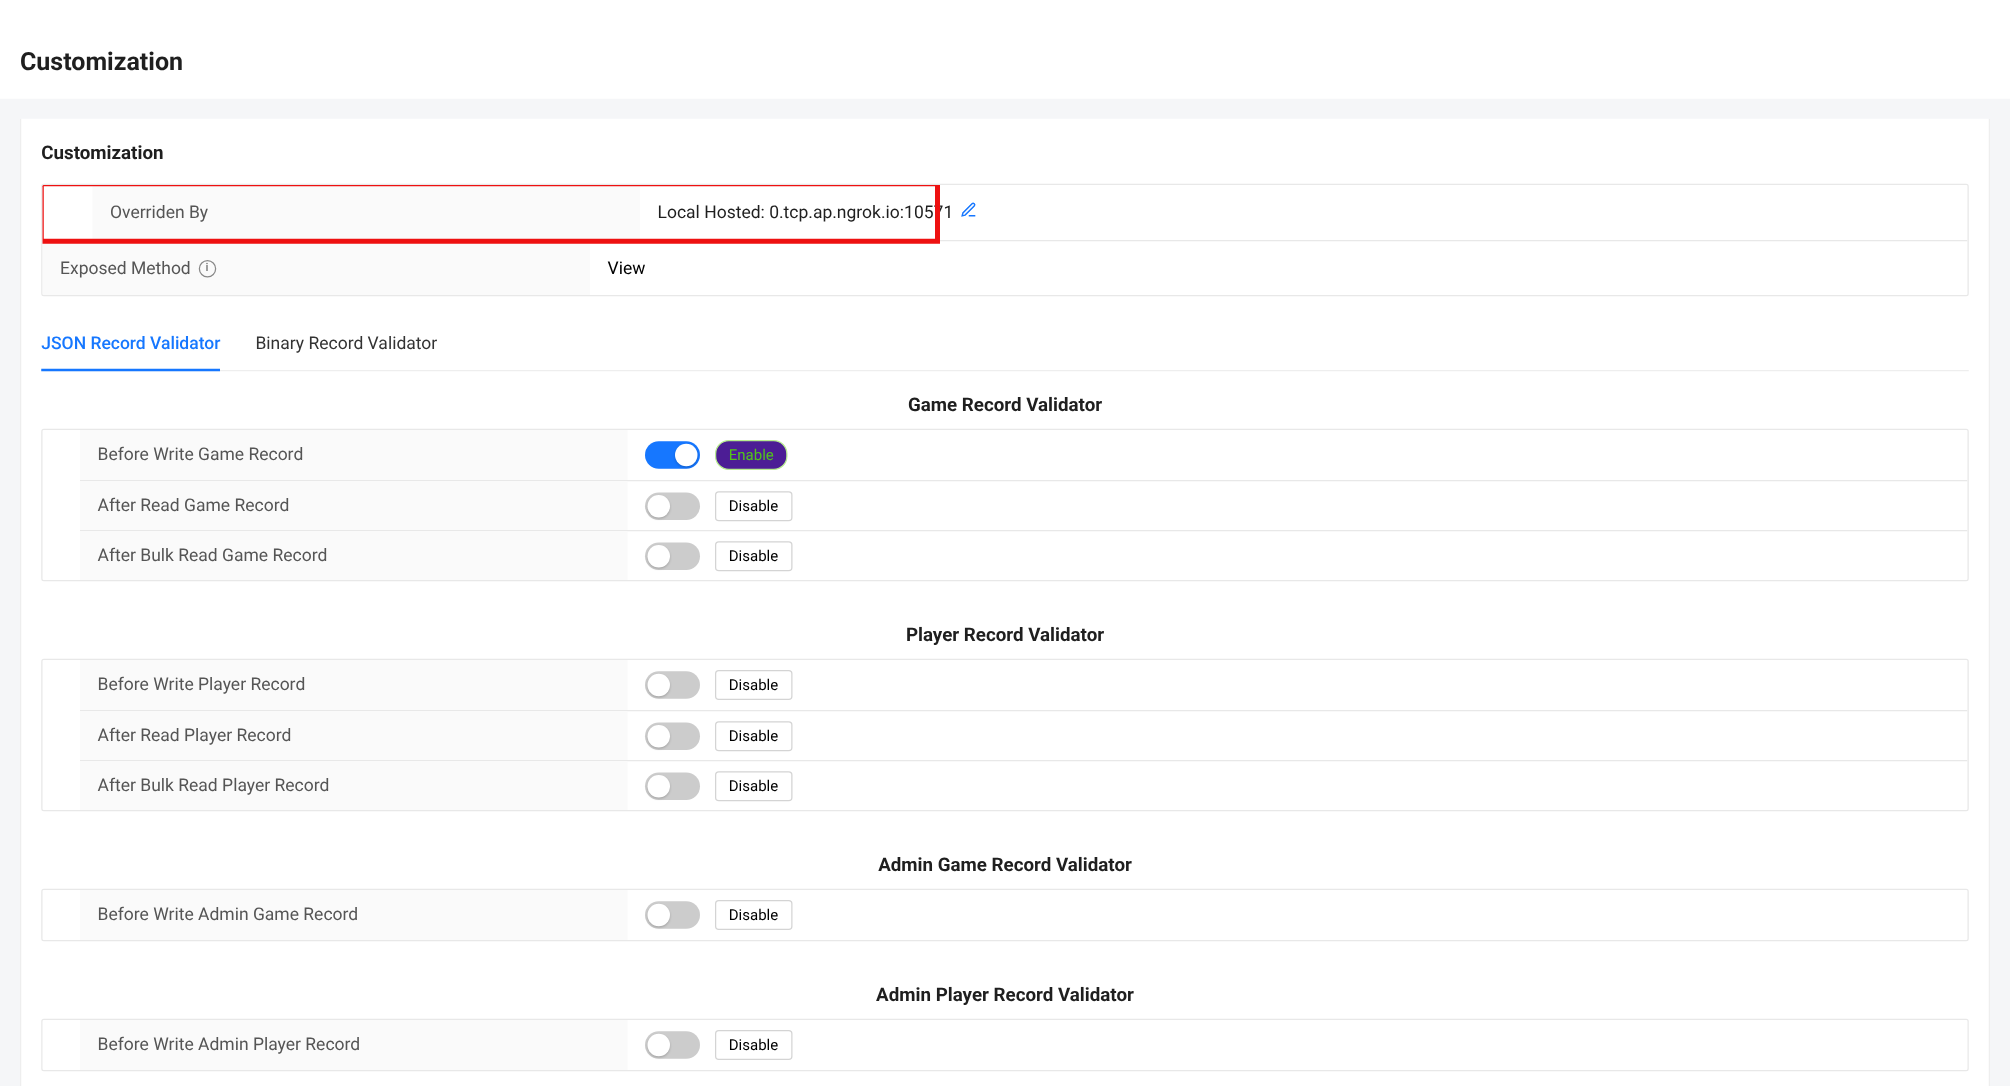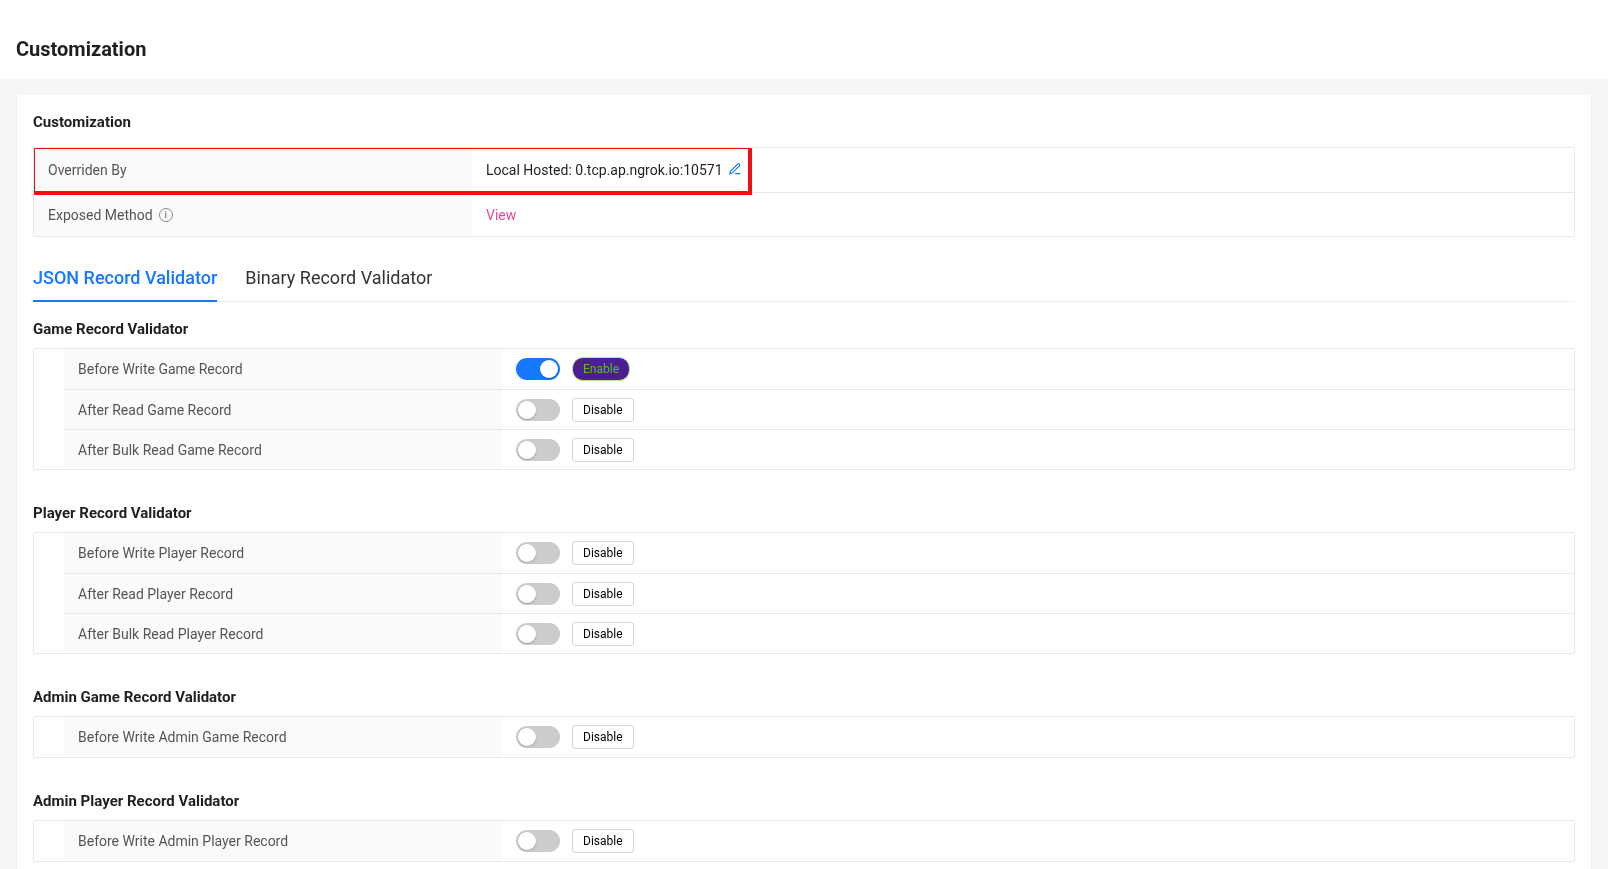--- a/index.html
+++ b/index.html
@@ -4,33 +4,33 @@
 <style>
   * { box-sizing: border-box; margin: 0; padding: 0; }
   body { font-family: -apple-system, BlinkMacSystemFont, "Segoe UI", Roboto, Helvetica, Arial, sans-serif; background:#fff; color:#1f1f1f; }
   .page { width:1608px;margin-top:23px; }
   .page-title { font-size:20px; font-weight:700; padding:14px 16px 18px 16px; }
   .bg-area { background:#f5f6f8; padding:16px 0 0 0; }
   .panel { background:#fff; margin: 0 16px; border:1px solid #eee; border-top:none; }
   .panel-header { font-size:15px; font-weight:700; padding:18px 16px 16px 16px; }
   .info-table { border:1px solid #e8e8e8; margin:0 16px 16px 16px; border-radius:2px; overflow:hidden; }
   .info-row { display:flex; min-height:44px; align-items:stretch; border-top:1px solid #e8e8e8; }
-  .info-row:first-child { border-top:none; }
+  .info-row:first-child { border-top:none;padding-left:40px; }
   .info-row.highlight { position:relative; }
   .info-row.highlight::after { content:""; position:absolute; inset:-3px; border:4px solid #e11; pointer-events:none; width:713px; }
   .info-label { width:438px; background:#fafafa; padding:12px 14px; font-size:14px; color:#555; display:flex; align-items:center; gap:6px; }
   .info-value { flex:1; padding:12px 14px; font-size:14px; display:flex; align-items:center; gap:5px; }
-  .info-value a { color:#ec4899; font-size:14px; text-decoration:none; }
+  .info-value a { color:#000000; font-size:14px; text-decoration:none; }
   .info-icon { width:14px; height:14px; border:1px solid #888; border-radius:50%; display:inline-flex; align-items:center; justify-content:center; font-size:9px; color:#888; font-style:normal; font-weight:700; cursor:default; }
   .edit-icon { color:#1677ff; cursor:pointer; }
   .tabs { display:flex; gap:28px; border-bottom:1px solid #eee; margin:4px 16px 0 16px; padding-top:6px; }
-  .tab { font-size:18px; padding:8px 0 12px 0; cursor:pointer; color:#333; }
+  .tab { font-size:14px; padding:8px 0 12px 0; cursor:pointer; color:#333; }
   .tab.active { color:#1677ff; font-weight:500; border-bottom:2px solid #1677ff; margin-bottom:-1px; }
   .section { margin:0 16px; }
-  .section-title { font-size:15px; font-weight:700; padding:18px 0 10px 0; }
+  .section-title { font-size:15px; font-weight:700; padding:18px 0 10px 0;text-align:center; }
   .validator-table { border:1px solid #e8e8e8; border-radius:2px; overflow:hidden; margin-bottom:16px;padding-left:30px; }
   .validator-row { display:flex; min-height:40px; align-items:stretch; border-top:1px solid #e8e8e8; }
   .validator-row:first-child { border-top:none; }
   .v-label { width:438px; background:#fafafa; padding:10px 14px; font-size:14px; color:#555; display:flex; align-items:center; }
   .v-control { flex:1; padding:6px 14px; display:flex; align-items:center; gap:12px; }
   .toggle { width:44px; height:22px; background:#ccc; border-radius:22px; position:relative; cursor:pointer; flex:0 0 auto; transition:background .15s; }
   .toggle .knob { position:absolute; top:2px; left:2px; width:18px; height:18px; background:#fff; border-radius:50%; transition:left .15s; box-shadow:0 1px 2px rgba(0,0,0,.2); }
   .toggle.on { background:#1677ff; }
   .toggle.on .knob { left:24px; }
   .badge { font-size:12px; padding:2px 10px; border-radius:3px; border:1px solid; line-height:18px; }

